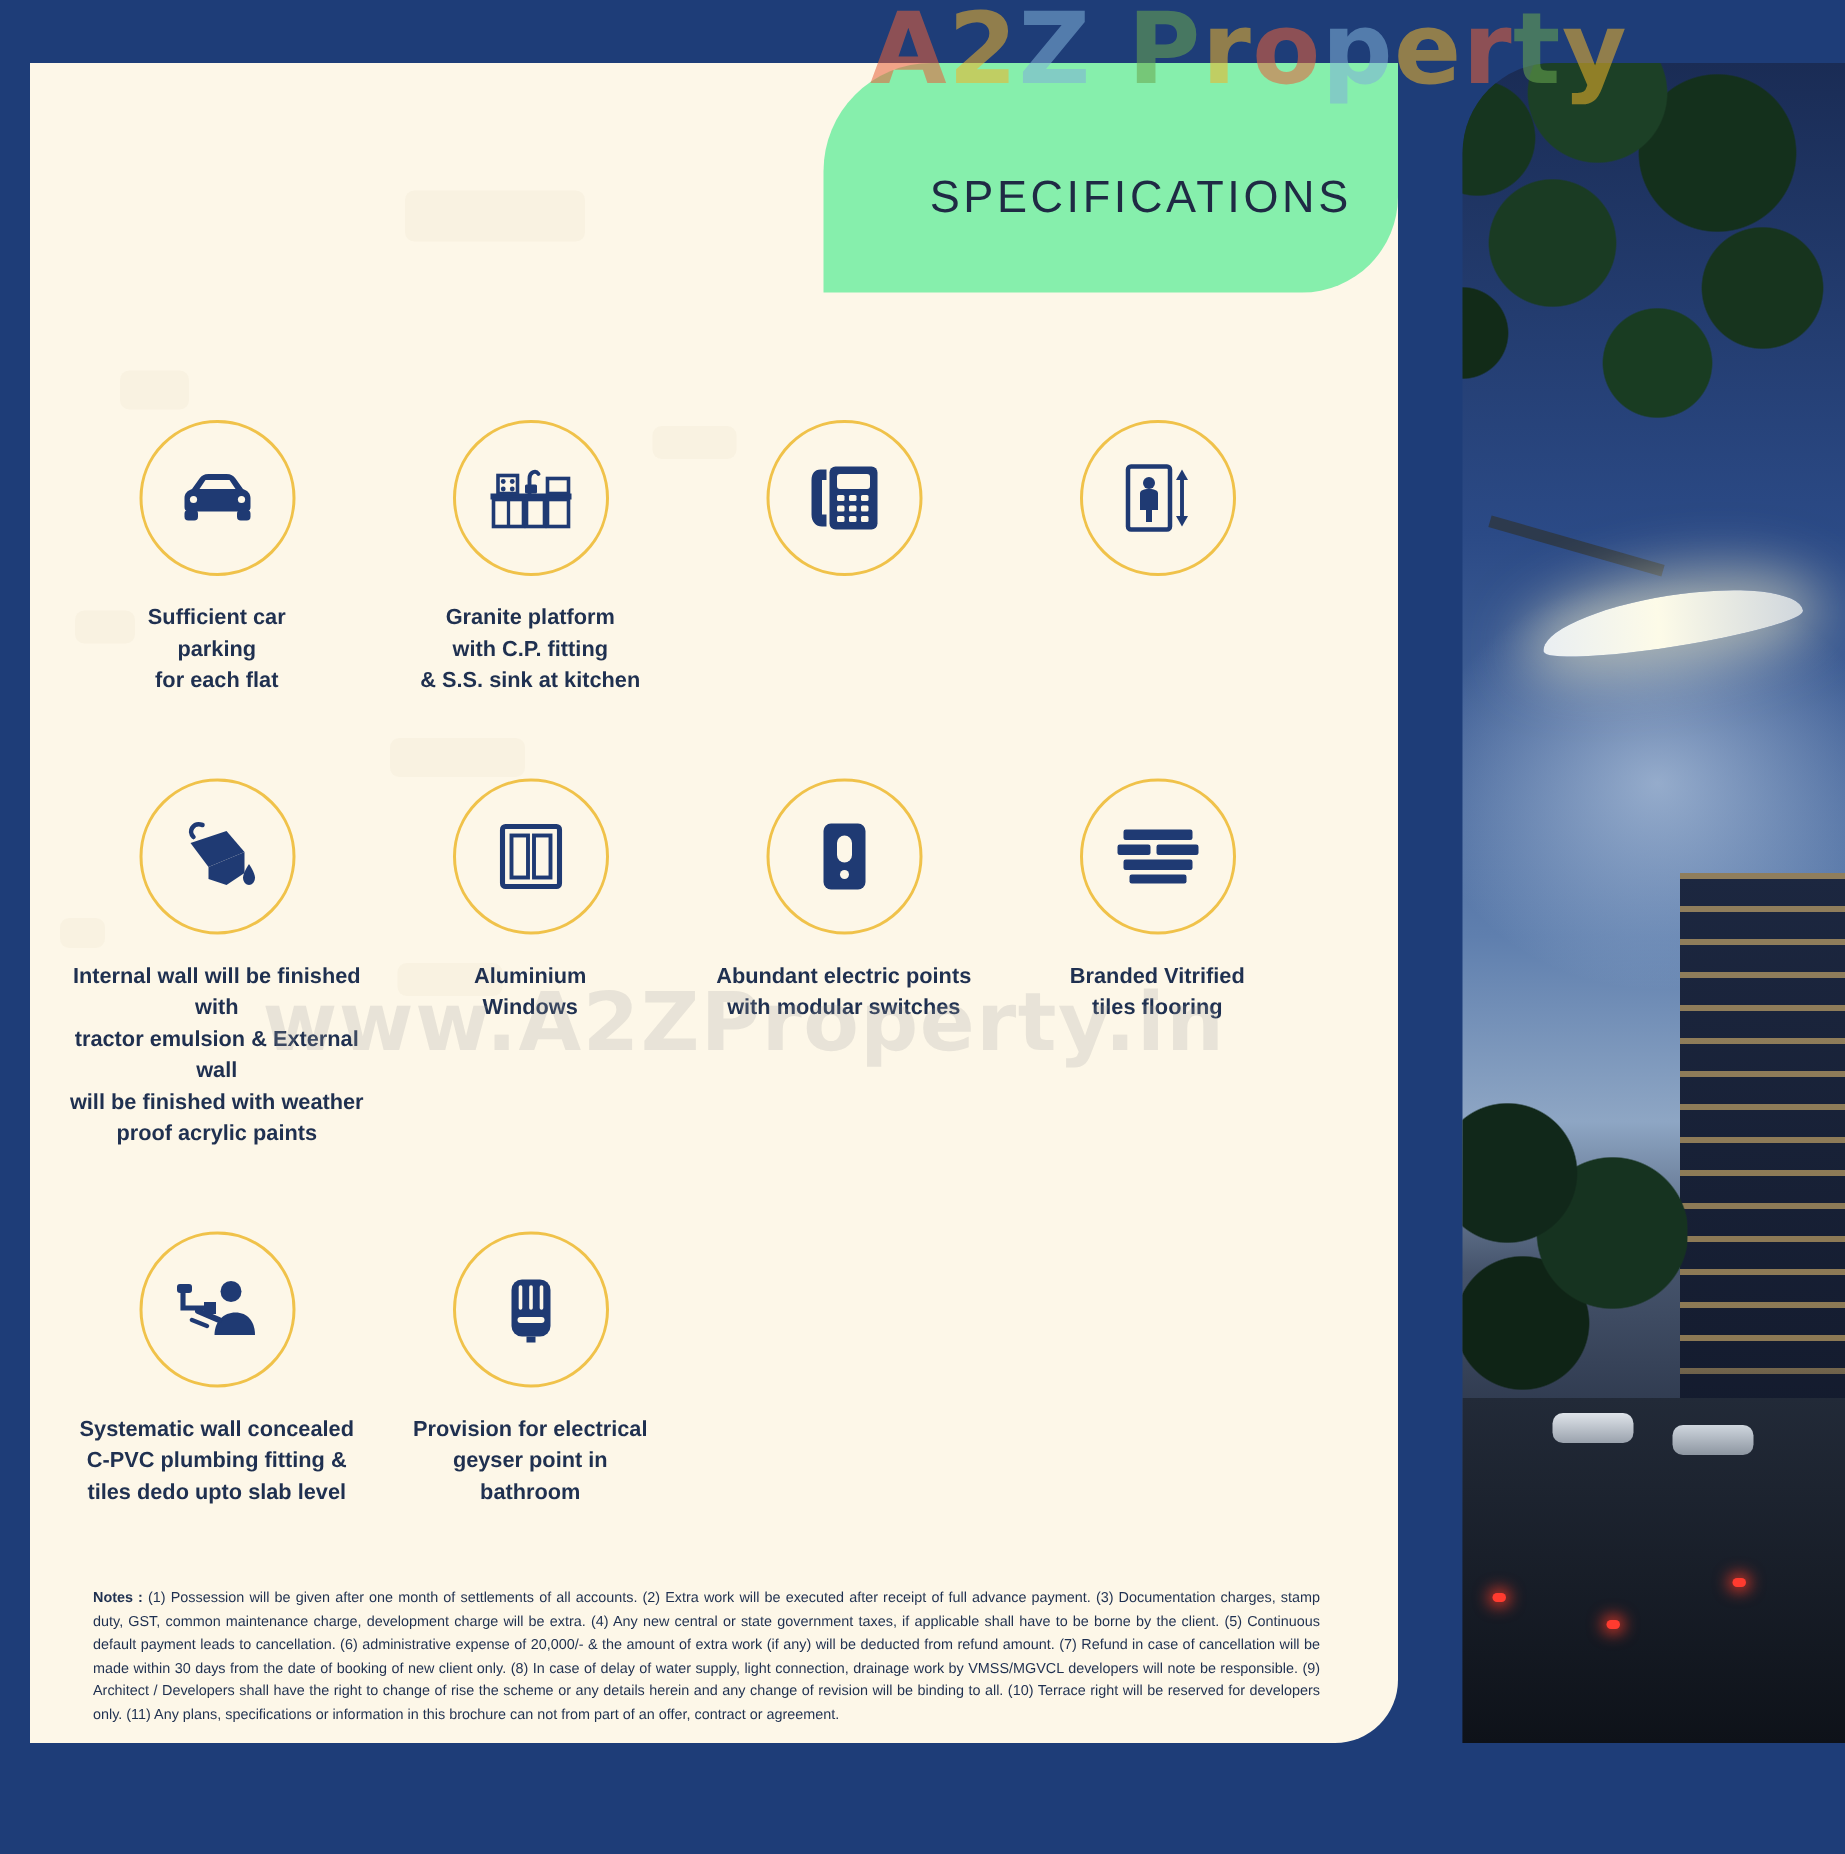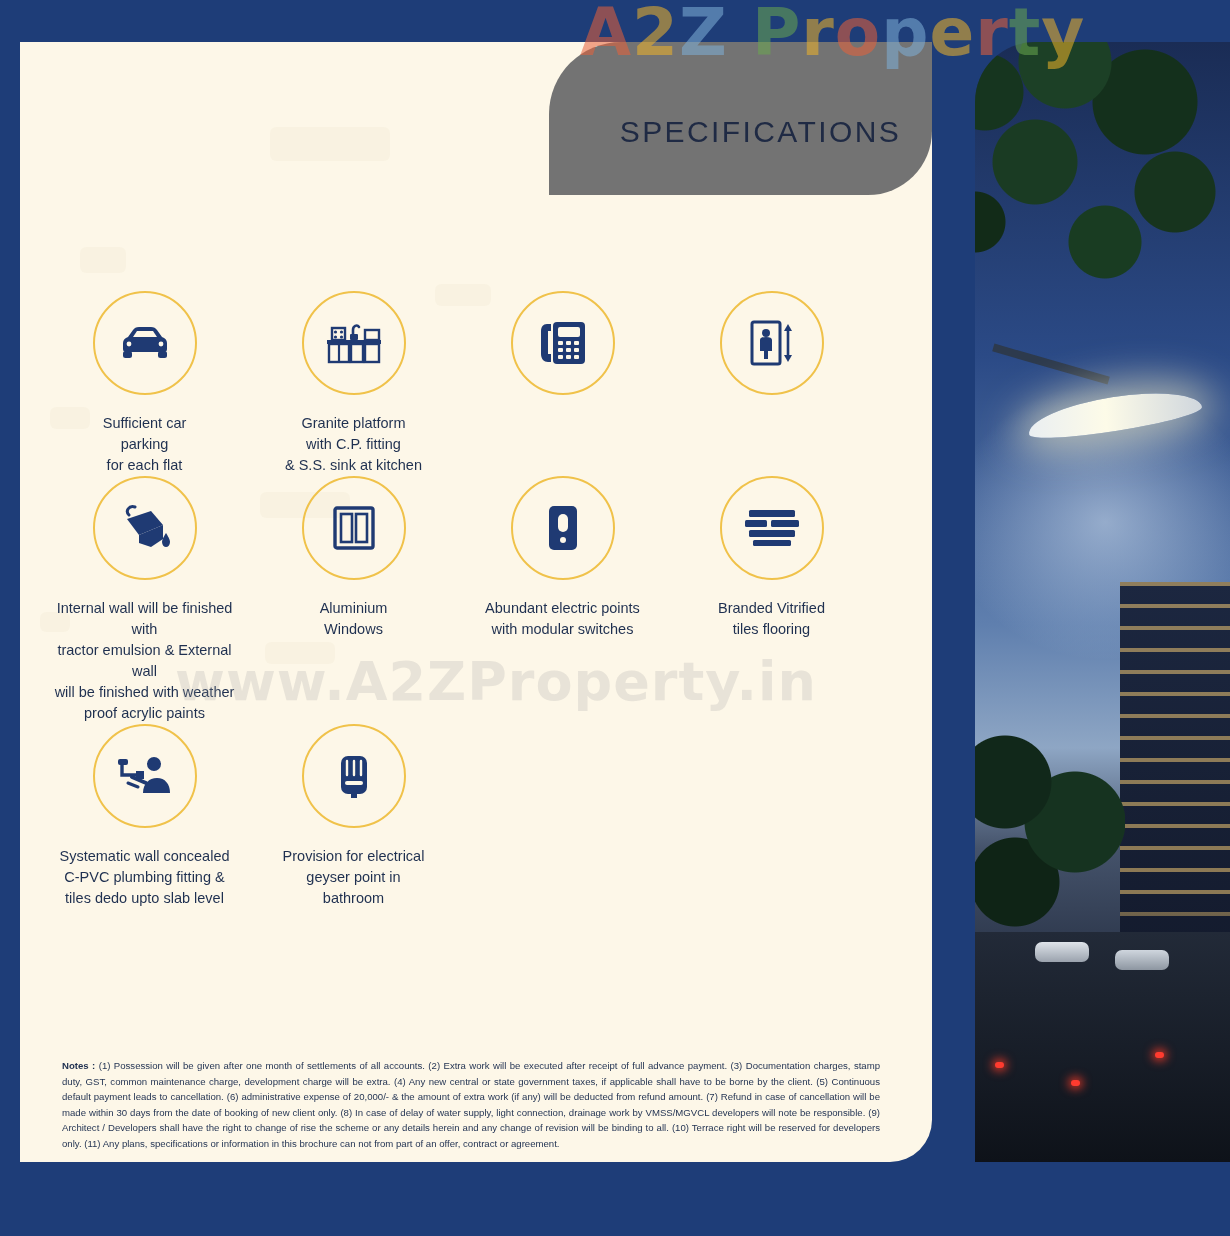--- a/index.html
+++ b/index.html
@@ -56,21 +56,21 @@
     overflow: hidden;
     border-radius: 0 0 42px 0;
     opacity: .35;
   }
 
   
   .banner {
     position: absolute;
     left: 549px; top: 42px;
     width: 383px; height: 153px;
-    background: #737373;
+    background: #86efac;
     border-top-left-radius: 72px;
     border-bottom-right-radius: 64px;
     z-index: 20;
     display: flex;
     align-items: center;
     justify-content: center;
   }
   .banner h1 {
     font-size: 30px;
     letter-spacing: 2.4px;
@@ -146,25 +146,27 @@
     position: absolute; width: 54px; height: 20px; border-radius: 7px;
     background: linear-gradient(#dfe4ea, #9aa2ad);
   }
   .car.c-a { left: 60px; top: 900px; }
   .car.c-b { left: 140px; top: 908px; background: linear-gradient(#cfd6de,#8d96a1); }
   .taillight { position: absolute; width: 9px; height: 6px; border-radius: 3px; background: #ff3b2f; box-shadow: 0 0 10px 3px rgba(255,60,40,.8); }
 
   
   .grid {
     position: absolute;
-    left: 40px; top: 291px;
+    left: 40px; top: 280px;
     width: 850px;
     display: grid;
     grid-template-columns: repeat(4, 209px);
+    row-gap: 54px;
     z-index: 25;
+    font-weight: bold;
   }
   .cell { text-align: center; }
   .circle {
     width: 104px; height: 104px;
     margin: 0 auto 18px auto;
     border: 2px solid #f0c24a;
     border-radius: 50%;
     display: flex; align-items: center; justify-content: center;
     background: transparent;
   }

